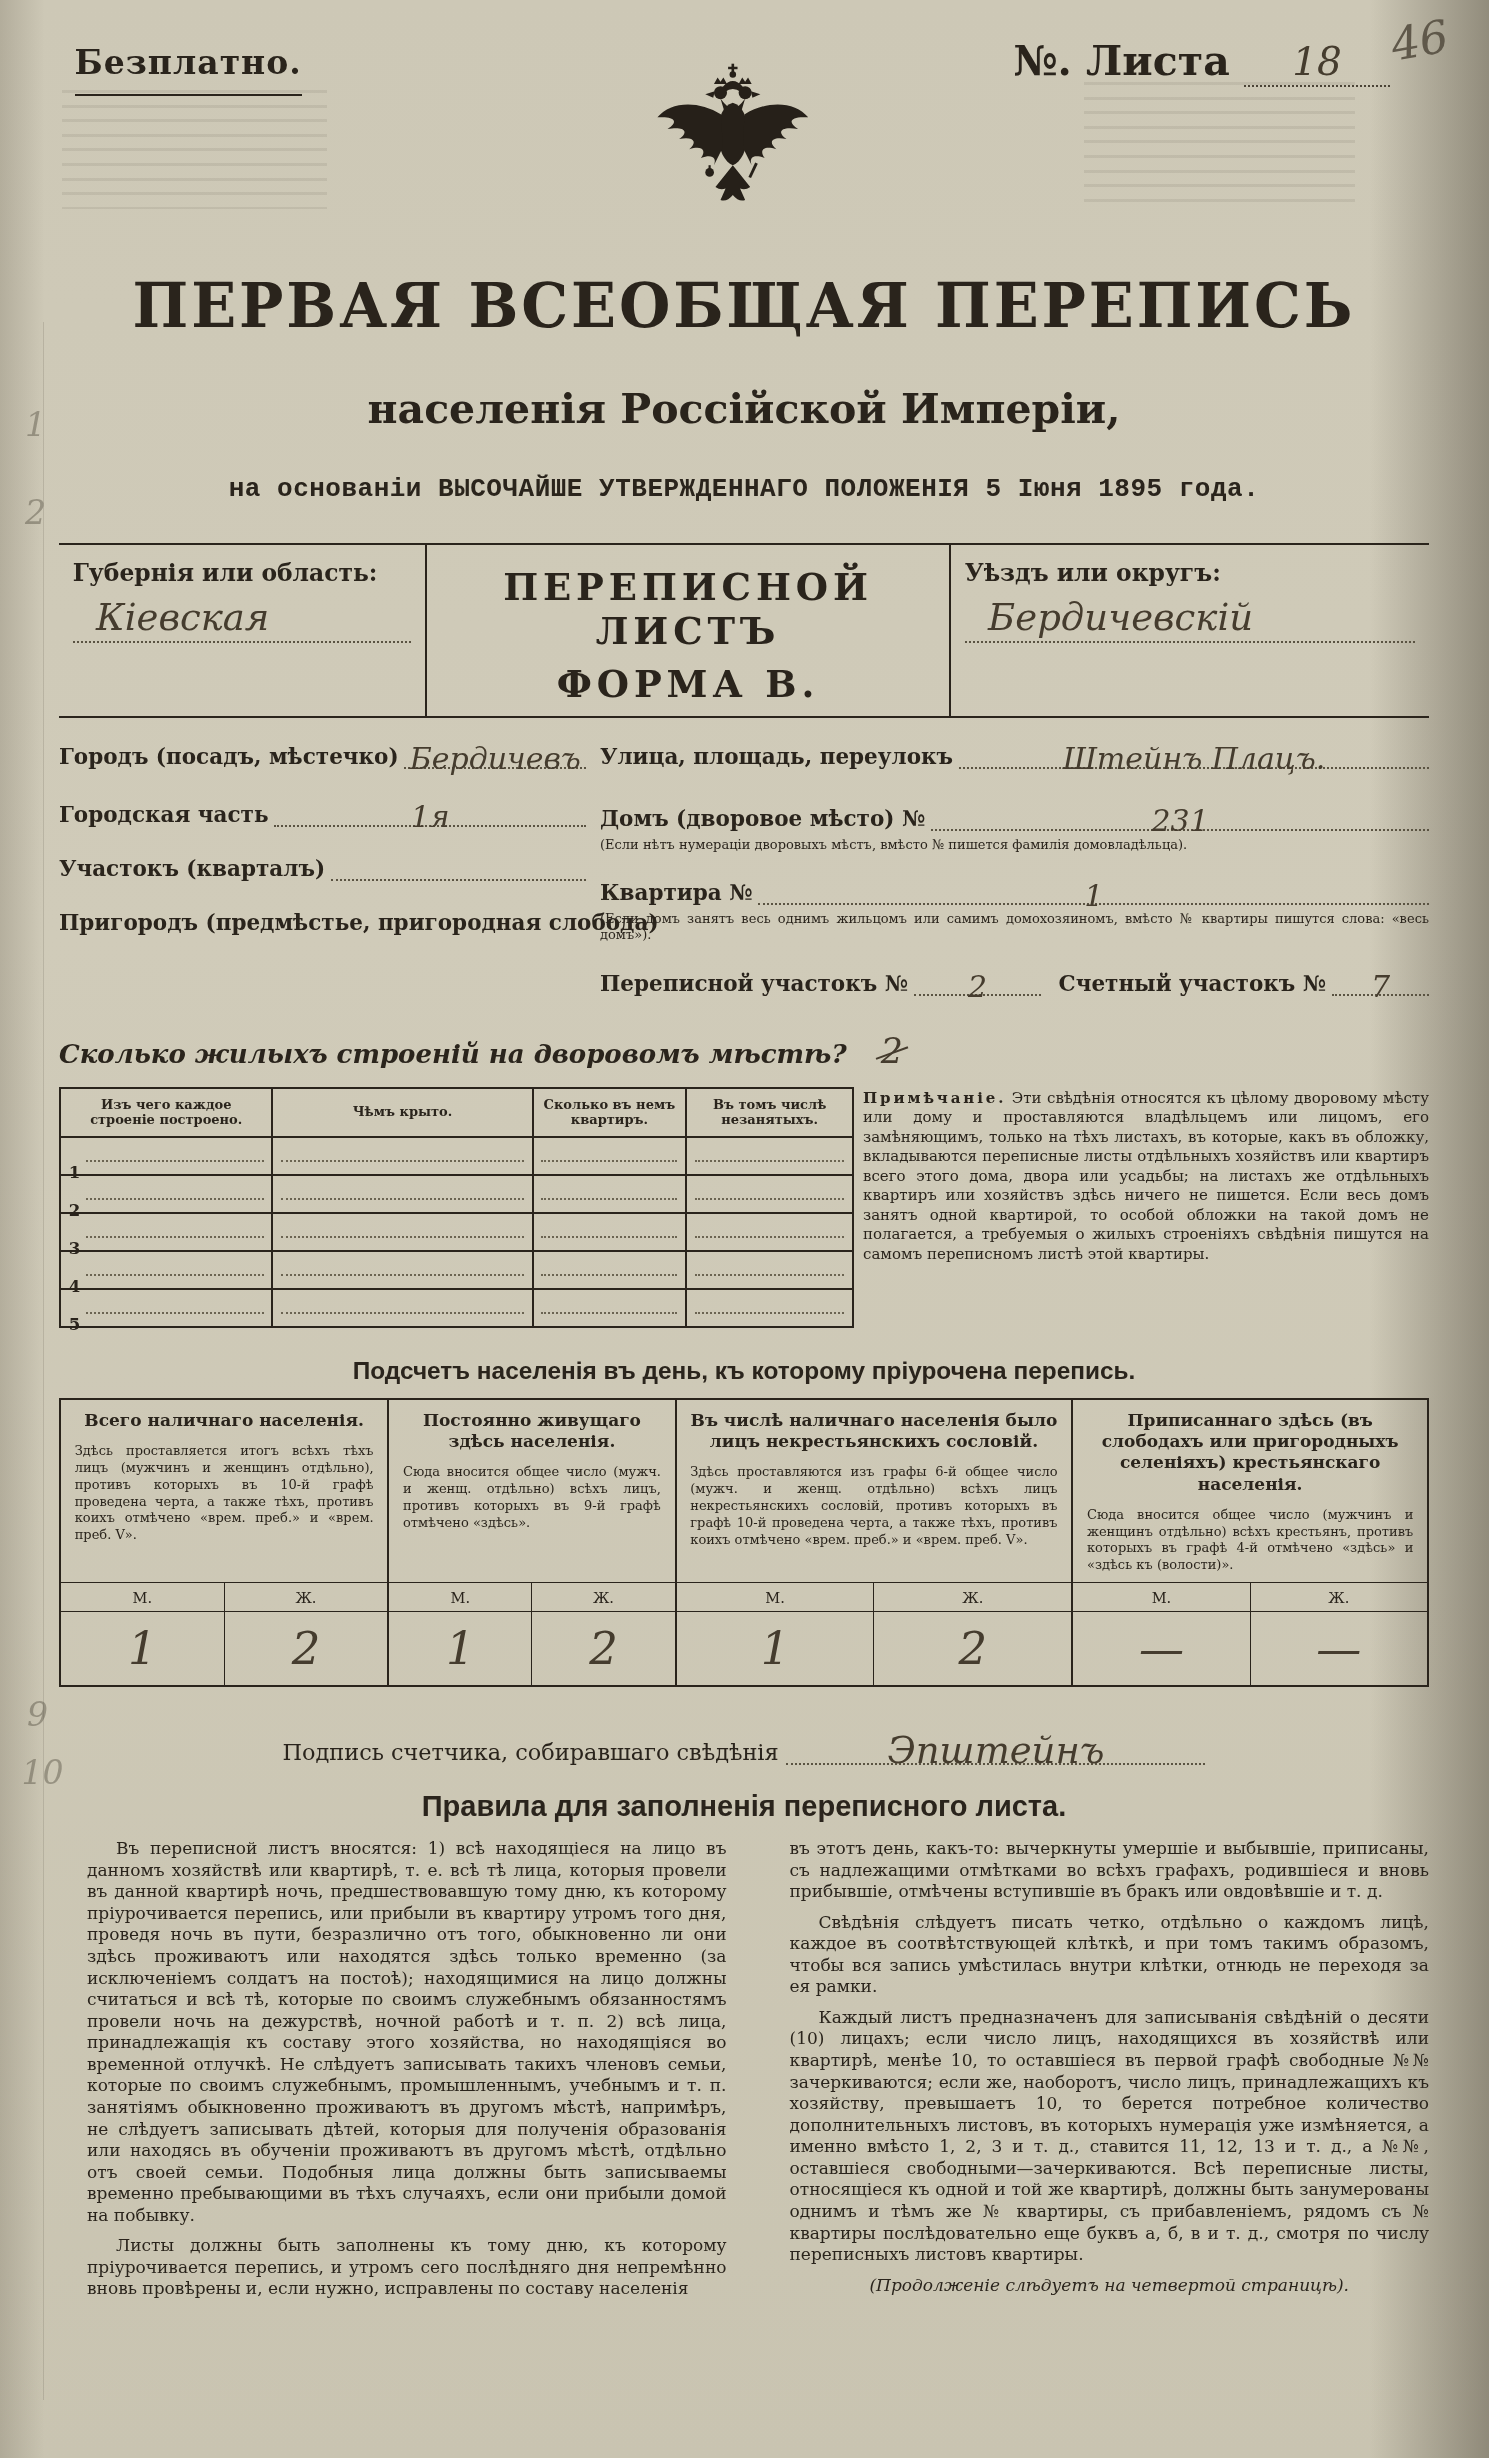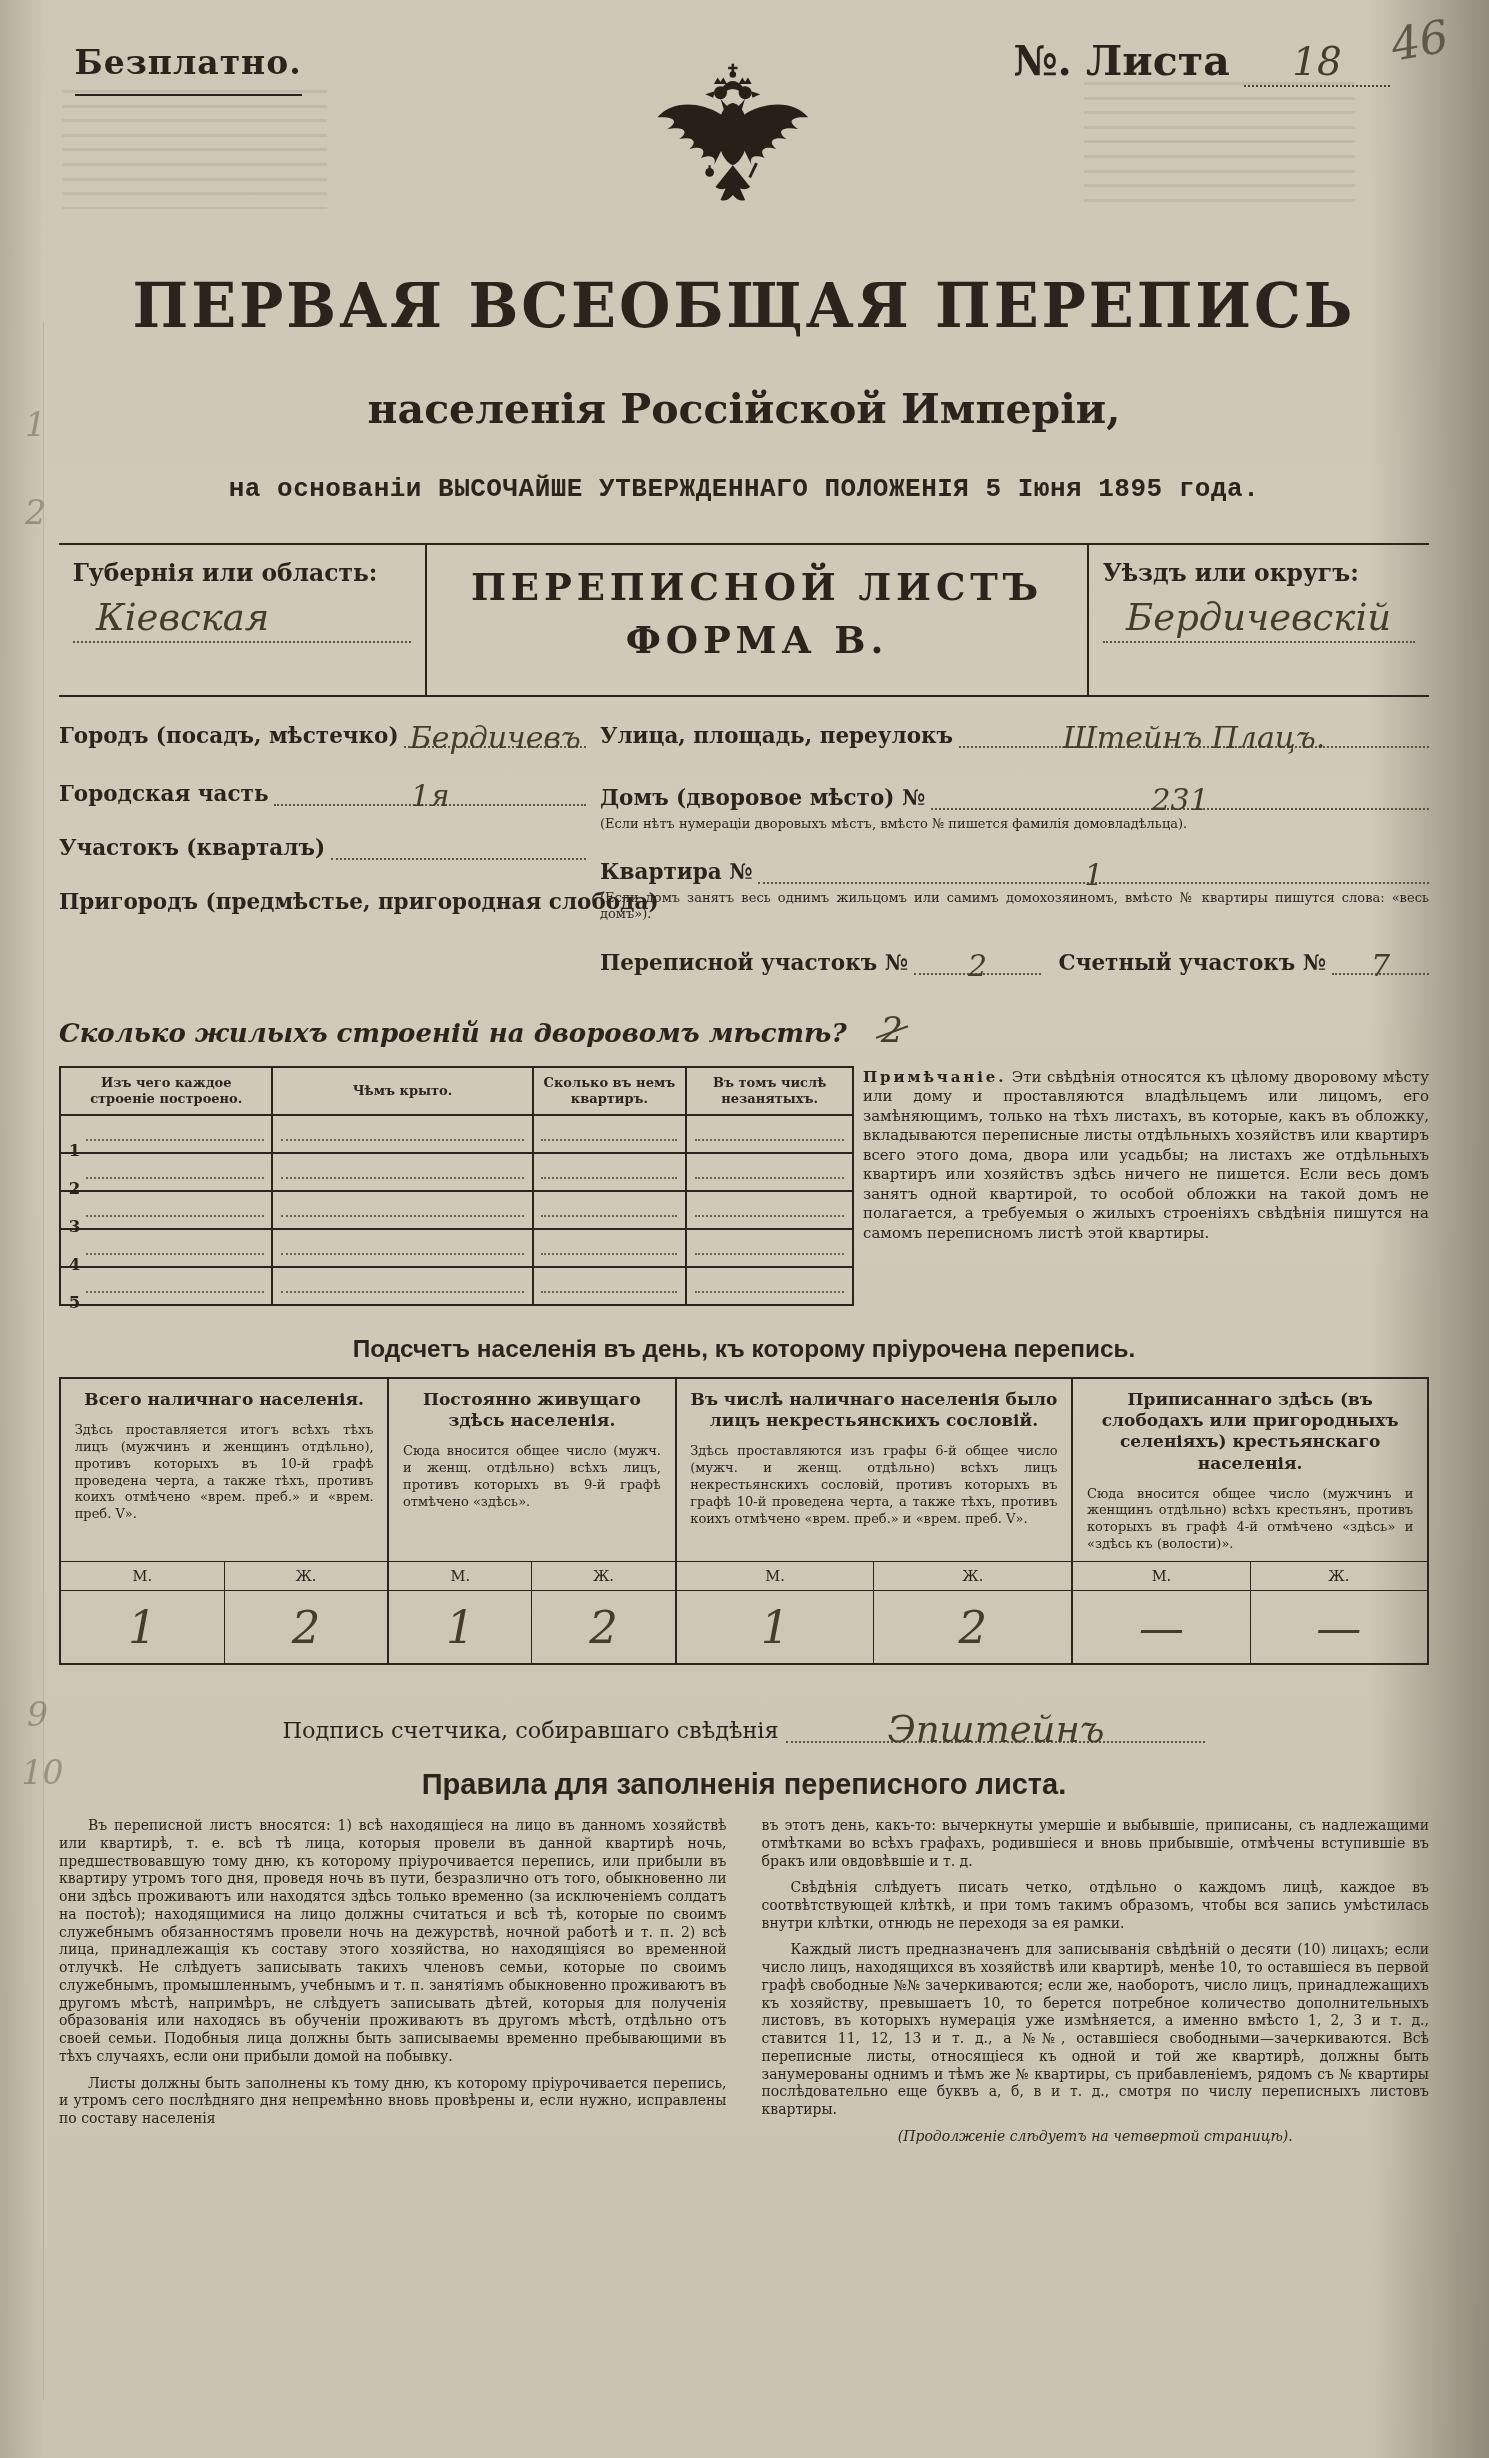--- a/index.html
+++ b/index.html
@@ -41,21 +41,21 @@
     transform:scaleY(1.04); }
   .subtitle { margin-top:45px; text-align:center; font-size:41px; font-weight:bold; }
   .basis { margin-top:41px; text-align:center; font-size:26px; font-weight:bold;
     font-family:Liberation Mono, monospace; letter-spacing:0.5px; }
 
   
   .header-strip { margin-top:39px; display:flex; border-top:2.9px solid #2a241c; border-bottom:2.9px solid #2a241c;
     min-height:154px; }
   .hs-cell { padding:13.7px 13.7px 9.8px 13.7px; }
   .hs-left { width:366px; }
-  .hs-mid { width:664px; border-left:2.9px solid #2a241c; border-right:2.9px solid #2a241c; text-align:center;
+  .hs-mid { width:526px; border-left:2.9px solid #2a241c; border-right:2.9px solid #2a241c; text-align:center;
     padding-top:19.5px; }
   .hs-right { flex:1; }
   .hs-label { font-size:23.4px; font-weight:bold; }
   .hs-form1 { font-size:37px; font-weight:bold; letter-spacing:4.9px; }
   .hs-form2 { font-size:37px; font-weight:bold; letter-spacing:4.9px; margin-top:9.8px; }
   .hs-value { display:block; margin-top:9.8px; font-size:37px; border-bottom:2px dotted #5a5342;
     padding:0 9.8px 2px 23.4px; }
 
   
   .address { margin-top:21.5px; display:flex; gap:14px;justify-content:space-between; }
@@ -107,21 +107,21 @@
   
   .signature { margin-top:33px; display:flex; justify-content:center; align-items:flex-end; }
   .sig-label { font-size:22.4px; padding-right:7.8px; white-space:nowrap; }
   .sig-fill { width:419px; border-bottom:2px dotted #5a5342; text-align:center; }
   .sig-fill .hw { position:relative; top:9.8px; font-size:37px; }
 
   
   .rules-title { margin-top:25px; text-align:center; font-size:29px; font-weight:bold;
     font-family:"Liberation Sans", sans-serif; }
   .rules { margin-top:15.6px; display:flex; gap:35px; }
-  .rules .col { flex:1; font-size:14px; line-height:1.27; text-align:justify; }
+  .rules .col { flex:1; font-size:17px; line-height:1.27; text-align:justify;margin-left:28px; }
   .rules p { text-indent:29px; margin-bottom:8.8px; }
   .rules p.cont { text-indent:0; text-align:center; font-style:italic; margin-top:5.9px; }
 </style>
 </head>
 <body>
 
 <div class="page">
 
   <div class="bleed bleed-left"></div>
   <div class="bleed bleed-right"></div>

